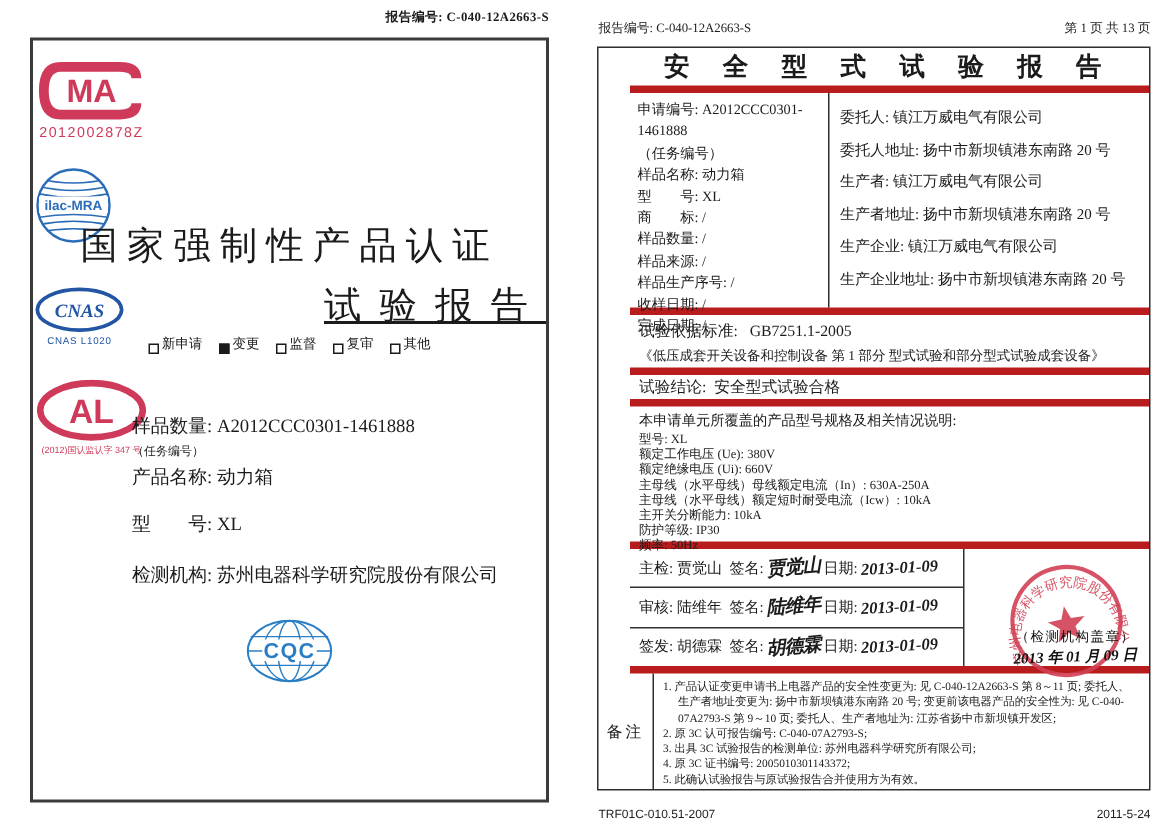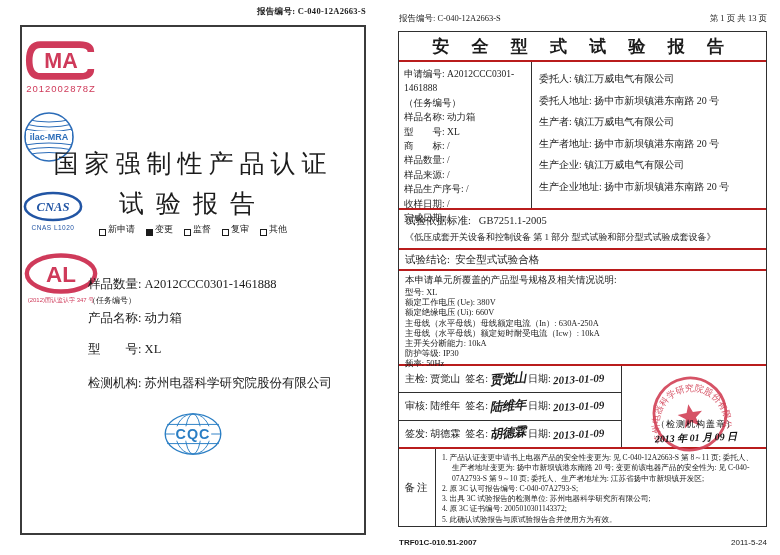--- a/index.html
+++ b/index.html
@@ -12,40 +12,40 @@
   .left-page { position:absolute; left:20px; top:25px; width:346px; height:510px;
                border:2px solid #3b3b3b; background:#fff; }
   .logo-row { position:absolute; top:12px; left:0; right:0; display:flex;
               justify-content:center; align-items:flex-start; gap:16px;flex-direction:column; }
   .logo-block { display:flex; flex-direction:column; align-items:center; }
   .logo-sub-red { font-size:9.5px; color:#cf3a5a; letter-spacing:1px; font-family:"Liberation Sans",sans-serif; margin-top:1px; }
   .logo-sub-red-sm { font-size:6px; color:#cf3a5a; margin-top:2px; font-family:"Liberation Sans",sans-serif; }
   .logo-sub-blue { font-size:6.5px; color:#2255a4; letter-spacing:.5px; margin-top:2px; font-family:"Liberation Sans",sans-serif; }
   .lp-title1 { position:absolute; top:120px; left:0; right:0; text-align:center;
                font-size:25px; letter-spacing:6px; }
-  .lp-title2 { position:absolute; top:160px; left:0; right:0; text-align:center;
-               font-size:25px; letter-spacing:12px; }
+  .lp-title2 { position:absolute; top:160px; left:0; right:0; text-align:right;
+               font-size:25px; letter-spacing:12px;text-decoration:underline; }
   .cb-row { position:absolute; top:196px; left:0; right:0; display:flex; justify-content:center;
             gap:11px; font-size:9px; }
   .cb { display:flex; align-items:flex-end; gap:2px; }
   .cbox { width:7px; height:7px; border:1px solid #1b1b1b; display:inline-block; background:#fff; }
   .cbox[data-checked="true"] { background:#1b1b1b; }
   .lp-fields { position:absolute; top:245px; left:66px; right:14px; font-size:12.5px; }
   .lp-field-row { margin-top:4px; }
   .lp-field-row.small { font-size:8px; margin-top:2px; }
   .lp-field-row.gap1 { margin-top:14px; }
   .lp-field-row.gap2 { margin-top:17px; }
   .cqc-wrap { position:absolute; top:384px; left:0; right:0; display:flex; justify-content:center; }
 
   
   .rp-report-no { position:absolute; left:399px; top:13px; font-size:8.5px; }
   .rp-page-no  { position:absolute; right:13px; top:13px; font-size:8.5px; }
   .right-page { position:absolute; left:398px; top:31px; width:369px; height:496px;
                 border:1.6px solid #2f2f2f; background:#fff; display:flex; flex-direction:column; }
-  .rp-row { border-bottom:2px solid #b91c1c; }
+  .rp-row { border-bottom:5px solid #b91c1c;margin-left:21px; }
   .rp-title { height:30px; display:flex; align-items:center; justify-content:center;
               font-size:17px; font-weight:bold; letter-spacing:9px; }
   .rp-info { height:148px; display:flex; }
   .rp-info-left { width:133px; border-right:1px solid #2f2f2f; padding:5px 4px 0 5px;
                   font-size:9.5px; line-height:14.4px; }
   .rp-info-right { flex:1; padding:6px 5px 0 7px; font-size:10px; line-height:21.5px; }
   .rp-standard { height:40px; padding:4px 5px 0 6px; }
   .rp-standard .l1 { font-size:10.5px; }
   .rp-standard .l2 { font-size:9px; margin-top:3px; }
   .rp-conclusion { height:21px; display:flex; align-items:center; padding-left:6px; font-size:10.5px; }
@@ -65,21 +65,21 @@
   .stamp-svg { position:absolute; left:16px; top:-2px; transform:rotate(-10deg); }
   .stamp-caption { position:absolute; left:4px; top:52px; width:140px; text-align:center;
                    font-size:9px; letter-spacing:1px; color:#111; }
   .stamp-date { position:absolute; left:4px; top:65px; width:140px; text-align:center;
                 font-size:10px; font-style:italic; font-weight:bold; transform:rotate(-2deg); color:#111; }
   .rp-notes { flex:1; display:flex; border-bottom:none; }
   .notes-label { width:37px; border-right:1px solid #2f2f2f; display:flex; align-items:center;
                  justify-content:center; font-size:10.5px; letter-spacing:2px; }
   .notes-content { flex:1; padding:4px 6px 0 6px; }
   .notes-content .note-line { font-size:7.6px; line-height:10.3px; padding-left:10px; text-indent:-10px; }
-  .rp-footer-left { position:absolute; left:399px; top:538px; font-size:8px; font-family:"Liberation Sans",sans-serif;font-weight:bold; }
+  .rp-footer-left { position:absolute; left:399px; top:538px; font-size:8px; font-family:"Liberation Sans",sans-serif; }
   .rp-footer-right { position:absolute; right:13px; top:538px; font-size:8px; font-family:"Liberation Sans",sans-serif; }
 </style>
 </head>
 <body>
 
 <div class="canvas">
 
   <div class="lp-report-no">报告编号: C-040-12A2663-S</div>
 
   <div class="left-page">

